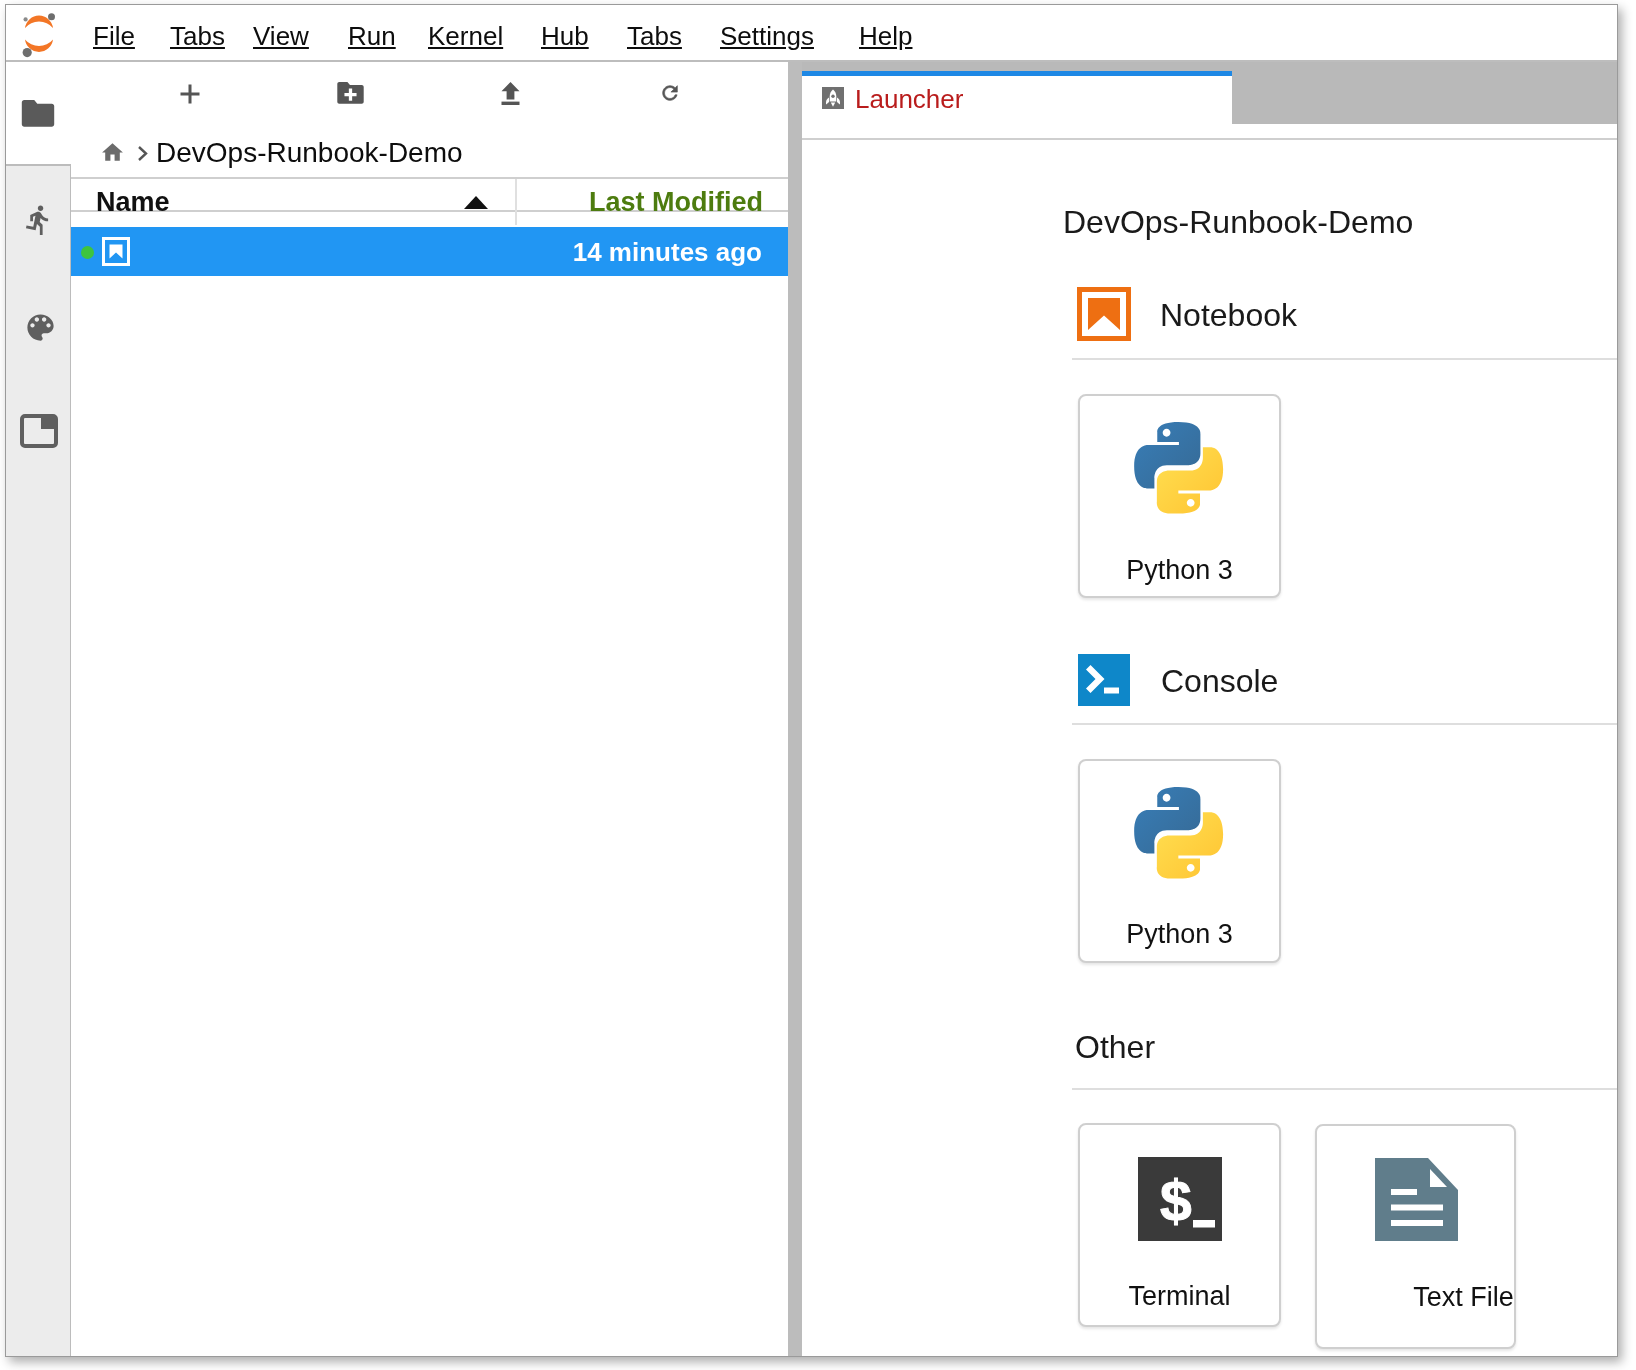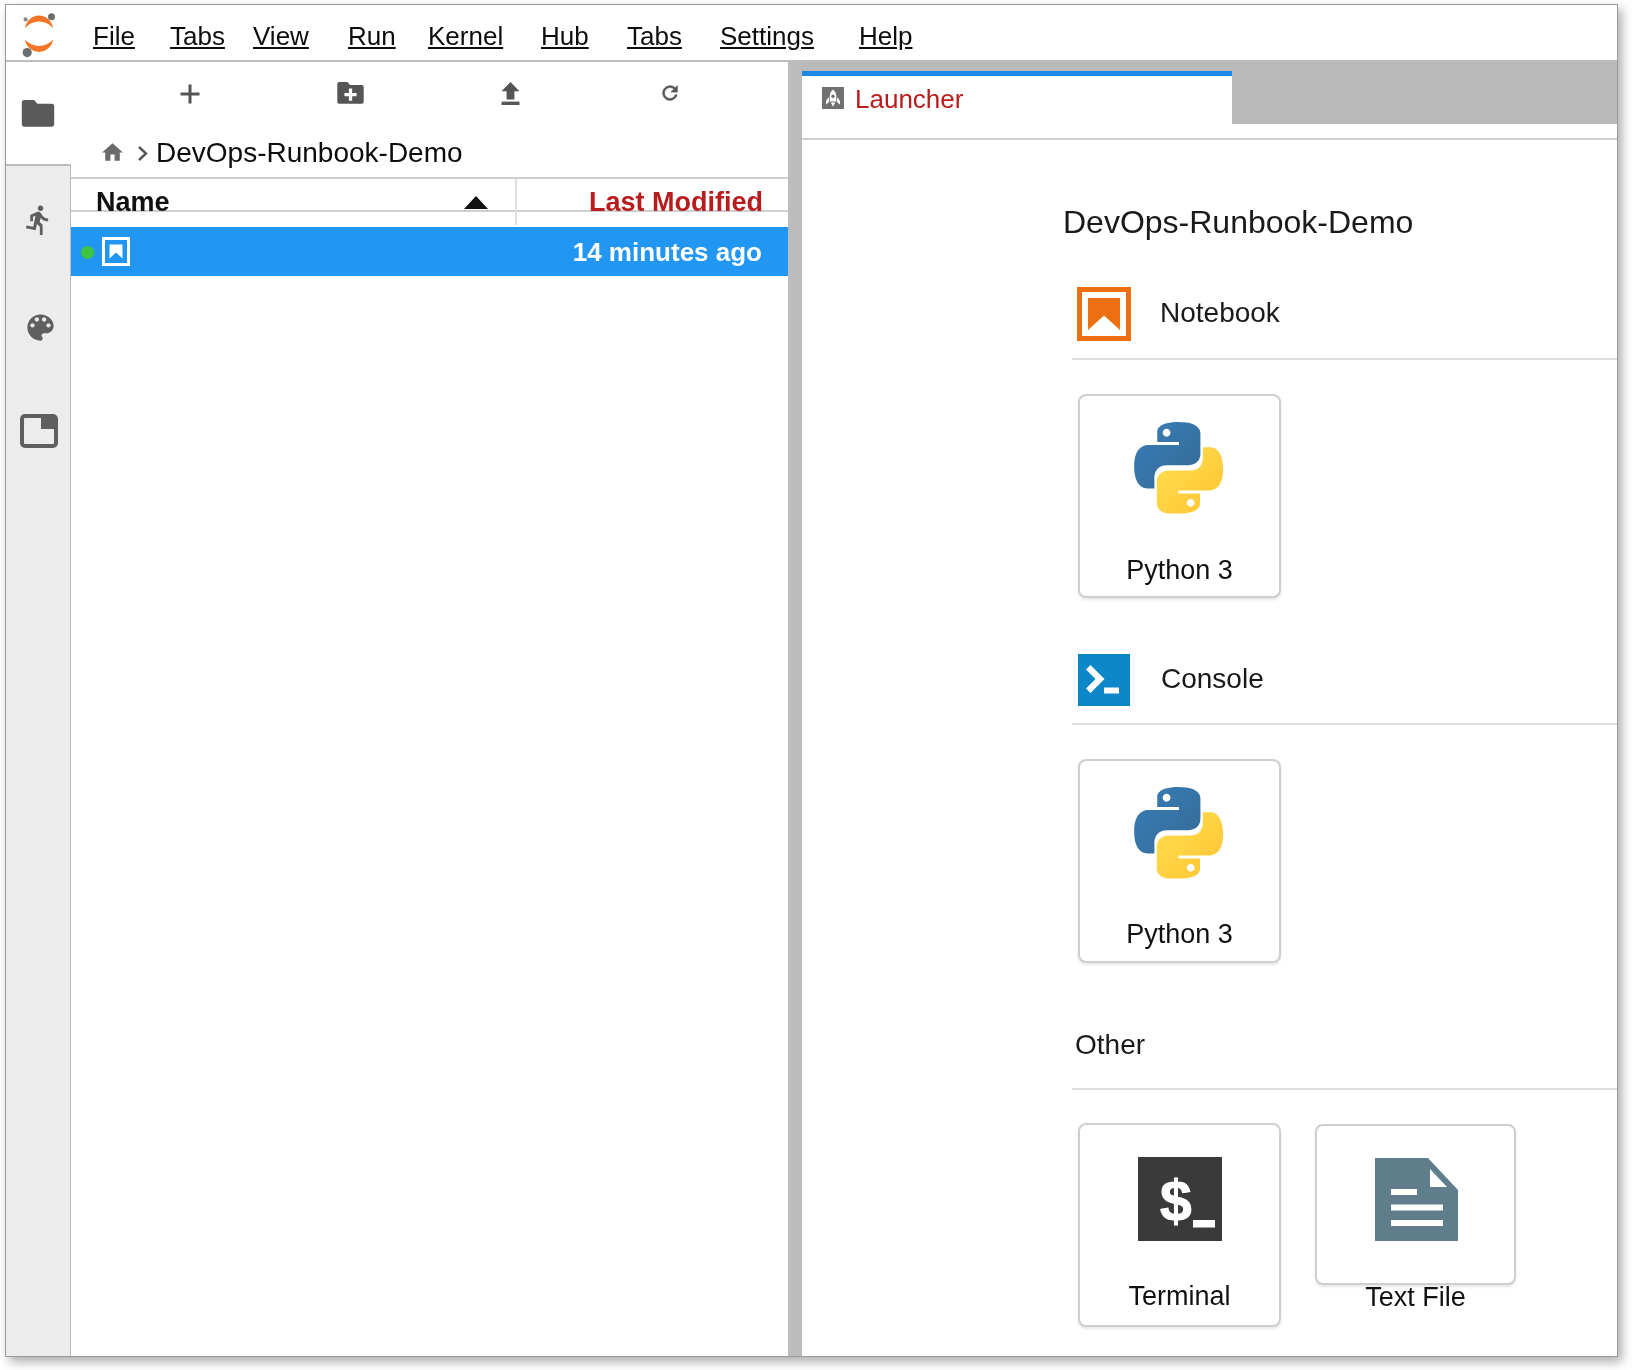--- a/index.html
+++ b/index.html
@@ -21,21 +21,21 @@
   #filebrowser { position:absolute; left:65px; top:57px; width:717px; height:1294px; background:#fff; }
   
   #splitter { position:absolute; left:782px; top:57px; width:14px; height:1294px; background:#bcbcbc; }
   
   #launcher { position:absolute; left:796px; top:57px; width:815px; height:1294px; background:#fff; }
   #tabbar { position:absolute; left:0; top:0; width:815px; height:62px; background:#b9b9b9; }
   #tab { position:absolute; left:0; top:9px; width:430px; height:53px; background:#fff; border-top:5px solid #1e88e5; }
   #tabrow-border { position:absolute; left:0; top:76px; width:815px; height:2px; background:#cfcfcf; }
   .card { position:absolute; width:203px; height:204px; background:#fff; border:2px solid #cfcfcf; border-radius:8px; box-shadow:0 2px 3px rgba(0,0,0,0.10); }
   .cardlabel { position:absolute; width:100%; text-align:center; font-size:27px; color:#111; }
-  .sechead { position:absolute; font-size:28px; color:#1a1a1a; }
+  .sechead { position:absolute; font-size:32px; color:#1a1a1a; }
   .divider { position:absolute; height:2px; background:#dedede; }
   .icon { position:absolute; }
 </style>
 </head>
 <body>
 <div id="page">
   <div id="window">
 
     <div id="menubar">
       <svg class="icon" style="left:16px; top:9px; overflow:visible;" width="38" height="44" viewBox="0 0 38 44">
@@ -100,21 +100,21 @@
       </svg>
       <svg class="icon" style="left:65px; top:84px;" width="13" height="15" viewBox="0 0 13 15">
         <path d="M3 1 L10 7.5 L3 14" stroke="#555" stroke-width="2.4" fill="none"></path>
       </svg>
       <div class="abs" style="left:85px; top:75px; font-size:28px; color:#0d0d0d;">DevOps-Runbook-Demo</div>
 
       <div class="abs" style="left:0; top:115px; width:717px; height:35px; border-top:2px solid #cfcfcf; border-bottom:2px solid #cfcfcf;">
         <div class="abs" style="left:25px; top:8px; font-size:27px; font-weight:bold; color:#111;">Name</div>
         <div class="abs" style="left:393px; top:17px; width:0; height:0; border-left:12px solid transparent; border-right:12px solid transparent; border-bottom:13px solid #111;"></div>
         <div class="abs" style="left:444px; top:0; width:2px; height:46px; background:#e0e0e0;"></div>
-        <div class="abs" style="right:25px; top:8px; font-size:27px; font-weight:bold; color:#b91c1c;">Last Modified</div>
+        <div class="abs" style="right:25px; top:8px; font-size:27px; font-weight:bold; color:#4d7c0f;">Last Modified</div>
       </div>
 
       <div class="abs" style="left:0; top:165px; width:717px; height:49px; background:#2196f3;">
         <div class="abs" style="left:10px; top:19px; width:13px; height:13px; border-radius:50%; background:#3ec43e;"></div>
         <svg class="icon" style="left:31px; top:10px;" width="28" height="29" viewBox="0 0 28 29">
           <rect x="1.5" y="1.5" width="25" height="26" fill="none" stroke="#fff" stroke-width="3"></rect>
           <path d="M7.5 7.5 h13 v14 l-6.5 -6 l-6.5 6 z" fill="#fff"></path>
         </svg>
         <div class="abs" style="right:26px; top:10px; font-size:26px; font-weight:700; color:#fff;">14 minutes ago</div>
       </div>
@@ -185,21 +185,21 @@
       <div class="sechead" style="left:273px; top:967px;">Other</div>
       <div class="divider" style="left:270px; top:1026px; width:545px;"></div>
       <div class="card" style="left:276px; top:1061px;">
         <svg class="icon" style="left:58px; top:32px;" width="84" height="84" viewBox="0 0 84 84">
           <rect x="0" y="0" width="84" height="84" fill="#3a3a3a"></rect>
           <text x="22" y="63.5" font-family="Liberation Sans, sans-serif" font-size="57" font-weight="bold" fill="#fff" stroke="#fff" stroke-width="1">$</text>
           <rect x="55" y="63" width="22" height="7.5" fill="#fff"></rect>
         </svg>
         <div class="cardlabel" style="top:156px;">Terminal</div>
       </div>
-      <div class="card" style="left:513px; top:1062px; width:201px; height:161px;">
+      <div class="card" style="left:513px; top:1062px; width:201px; height:225px;padding-left:48px;">
         <svg class="icon" style="left:57px; top:31px;" width="84" height="84" viewBox="0 0 84 84">
           <path d="M1 1 H54 L84 33 V84 H1 Z" fill="#607d8b"></path>
           <path d="M56 12 L73 30 L56 30 Z" fill="#fff"></path>
           <rect x="17" y="32" width="26" height="6" fill="#fff"></rect>
           <rect x="17" y="47.5" width="52" height="6" fill="#fff"></rect>
           <rect x="17" y="63" width="52" height="6" fill="#fff"></rect>
         </svg>
         <div class="cardlabel" style="top:156px;">Text File</div>
       </div>
     </div>

